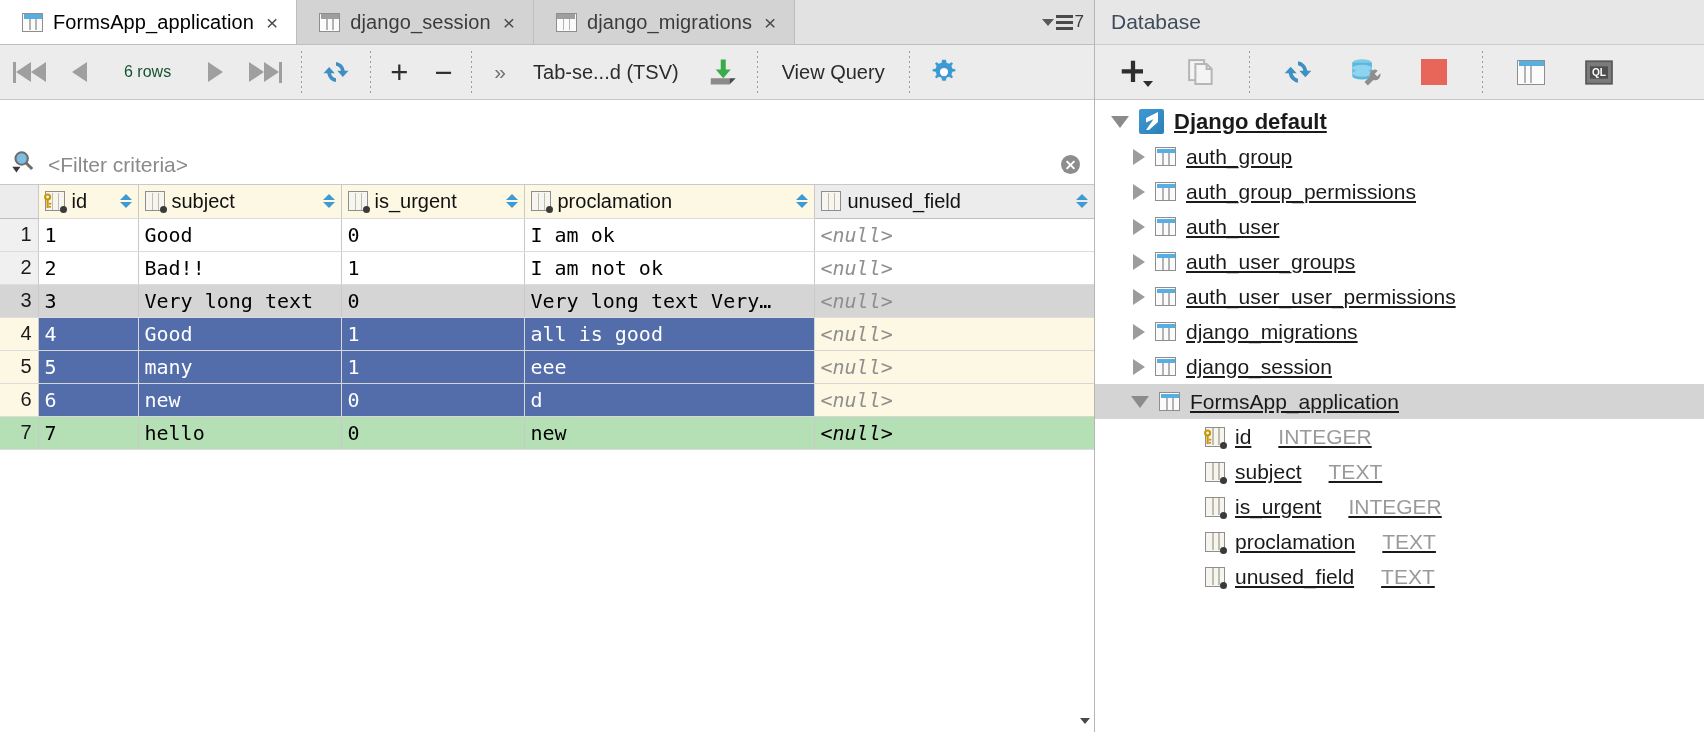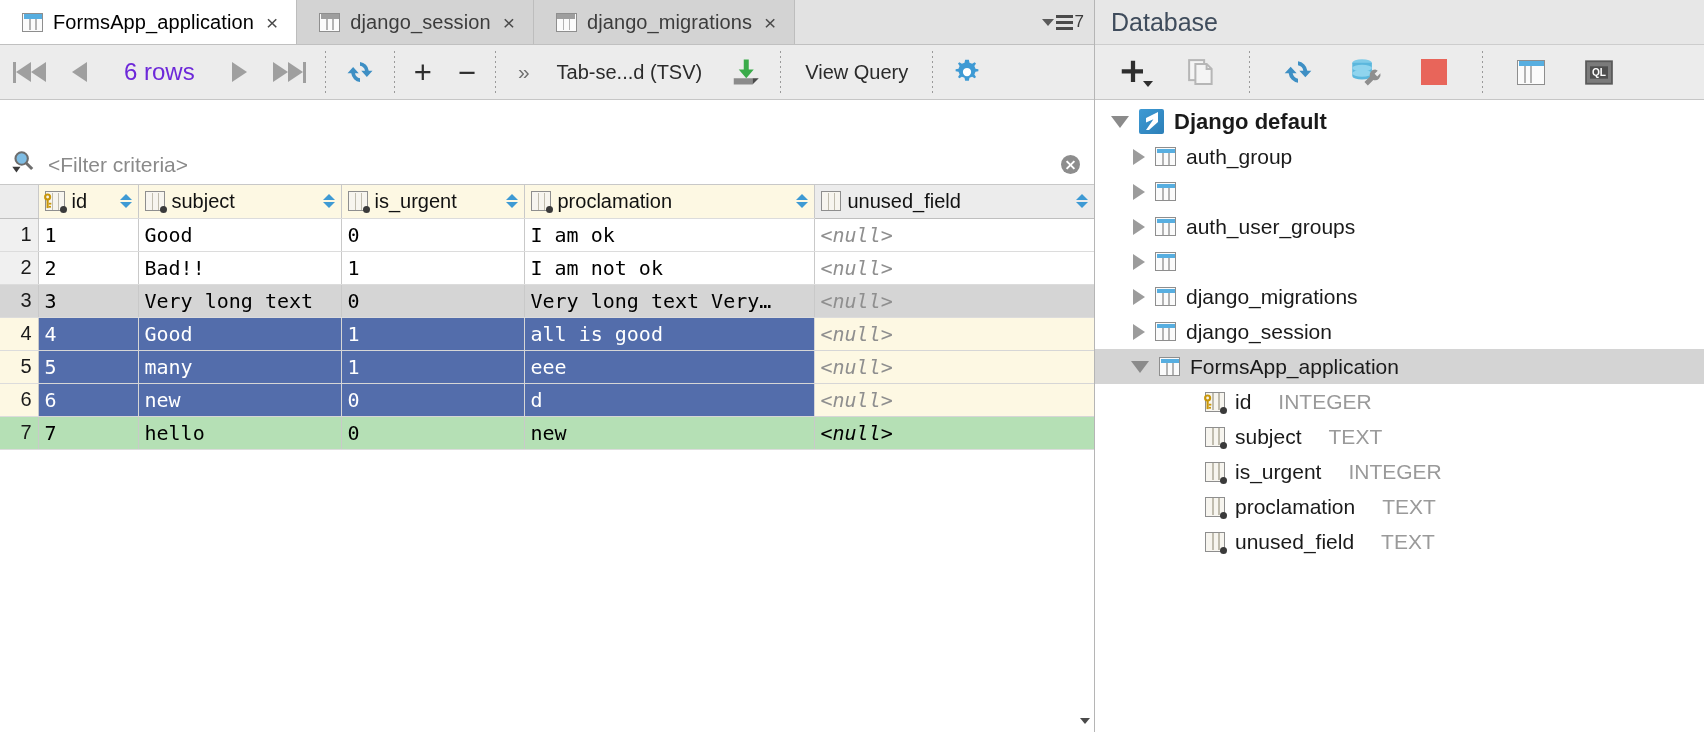--- a/index.html
+++ b/index.html
@@ -85,21 +85,21 @@
     height: 55px; min-height: 55px;
     background: #ececec;
     display: flex; align-items: center;
     border-bottom: 1px solid #c6c6c6;
     font-size: 20px; color: #2b2b2b;
   }
   .tb-btn {
     display: flex; align-items: center; justify-content: center;
     height: 55px; padding: 0 13px; cursor: default;
   }
-  .rows-label { padding: 0 24px; color: #6d28d9; font-size: 24px; white-space: nowrap; }
+  .rows-label { padding: 0 24px; color: #14532d; font-size: 16px; white-space: nowrap; }
   .sep-dot {
     width: 1px; height: 42px; align-self: center; flex: none;
     background: repeating-linear-gradient(to bottom, #9a9a9a 0 2px, transparent 2px 5px);
     margin: 0 6px;
   }
   .chev2 { color: #6f6f6f; font-size: 21px; letter-spacing: -3px; padding: 0 16px; }
   .tsv-label { padding: 0 14px; white-space: nowrap; font-size: 20px; }
   .view-query { padding: 0 18px; white-space: nowrap; font-size: 20px; }
 
   
@@ -194,41 +194,41 @@
   .right-pane {
     width: 609px; height: 732px;
     background: #ffffff;
     display: flex; flex-direction: column;
   }
   .db-header {
     height: 45px; min-height: 45px;
     background: #e7e7e7;
     display: flex; align-items: center;
     padding-left: 16px;
-    color: #3f4c5c; font-size: 25px;
+    color: #3f4c5c; font-size: 21px;
     border-bottom: 1px solid #cdcdcd;
   }
   .db-toolbar {
     height: 55px; min-height: 55px;
     background: #ececec;
     display: flex; align-items: center;
     padding-left: 12px;
     border-bottom: 1px solid #c6c6c6;
     gap: 16px;
   }
   .db-tb-btn {
     width: 52px; height: 46px;
     display: flex; align-items: center; justify-content: center;
     cursor: default; position: relative;
   }
   .tree { flex: 1; overflow: hidden; padding-top: 4px; background: #ffffff; }
   .tnode {
     display: flex; align-items: center; gap: 10px;
     height: 35px; padding-left: 14px;
-    font-size: 21px; color: #1a1a1a; white-space: nowrap;
+    font-size: 21px; color: #1a1a1a; white-space: nowrap; text-decoration: underline;
   }
   .tnode.sel { background: #d4d4d4; }
   .tnode .arrow-r {
     width: 0; height: 0; flex: none; margin-left: 2px;
     border-top: 8px solid transparent; border-bottom: 8px solid transparent;
     border-left: 12px solid #9c9c9c;
   }
   .tnode .arrow-d {
     width: 0; height: 0; flex: none; margin-left: 0px;
     border-left: 9px solid transparent; border-right: 9px solid transparent;
@@ -605,39 +605,51 @@
         <span class="tlabel">auth_group</span>
       </div>
       <div class="tnode indent-2">
         <span class="arrow-r"></span>
         <span class="tbl-ico">
             <span class="frame"></span>
             <span class="hdr"></span>
             <span class="v1"></span>
             <span class="v2"></span>
           </span>
+        <span class="tlabel">auth_group_permissions</span>
       </div>
       <div class="tnode indent-2">
         <span class="arrow-r"></span>
         <span class="tbl-ico">
             <span class="frame"></span>
             <span class="hdr"></span>
             <span class="v1"></span>
             <span class="v2"></span>
           </span>
-        <span class="tlabel">auth_user_groups</span>
+        <span class="tlabel">auth_user</span>
       </div>
       <div class="tnode indent-2">
         <span class="arrow-r"></span>
         <span class="tbl-ico">
             <span class="frame"></span>
             <span class="hdr"></span>
             <span class="v1"></span>
             <span class="v2"></span>
           </span>
+        <span class="tlabel">auth_user_groups</span>
+      </div>
+      <div class="tnode indent-2">
+        <span class="arrow-r"></span>
+        <span class="tbl-ico">
+            <span class="frame"></span>
+            <span class="hdr"></span>
+            <span class="v1"></span>
+            <span class="v2"></span>
+          </span>
+        <span class="tlabel">auth_user_user_permissions</span>
       </div>
       <div class="tnode indent-2">
         <span class="arrow-r"></span>
         <span class="tbl-ico">
             <span class="frame"></span>
             <span class="hdr"></span>
             <span class="v1"></span>
             <span class="v2"></span>
           </span>
         <span class="tlabel">django_migrations</span>

